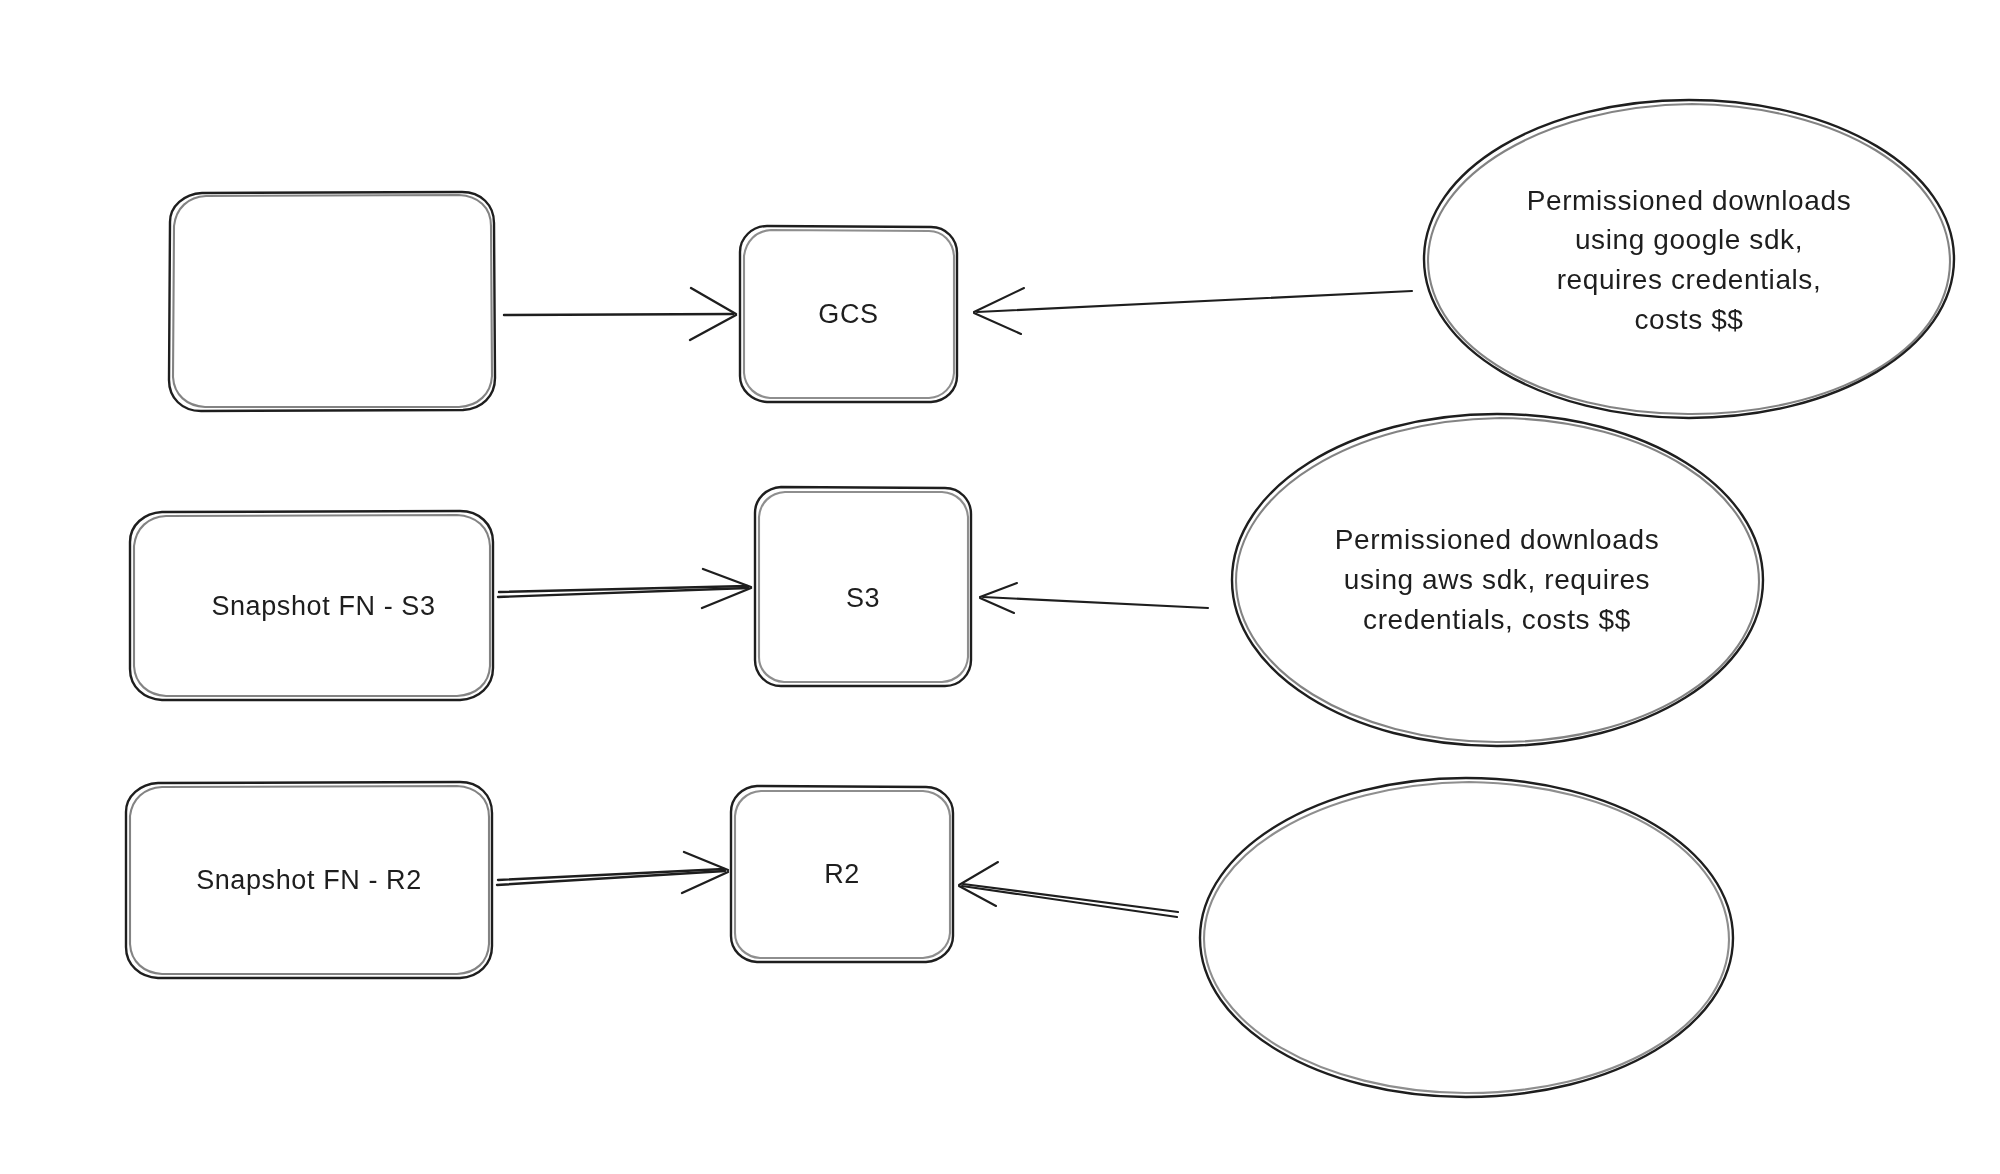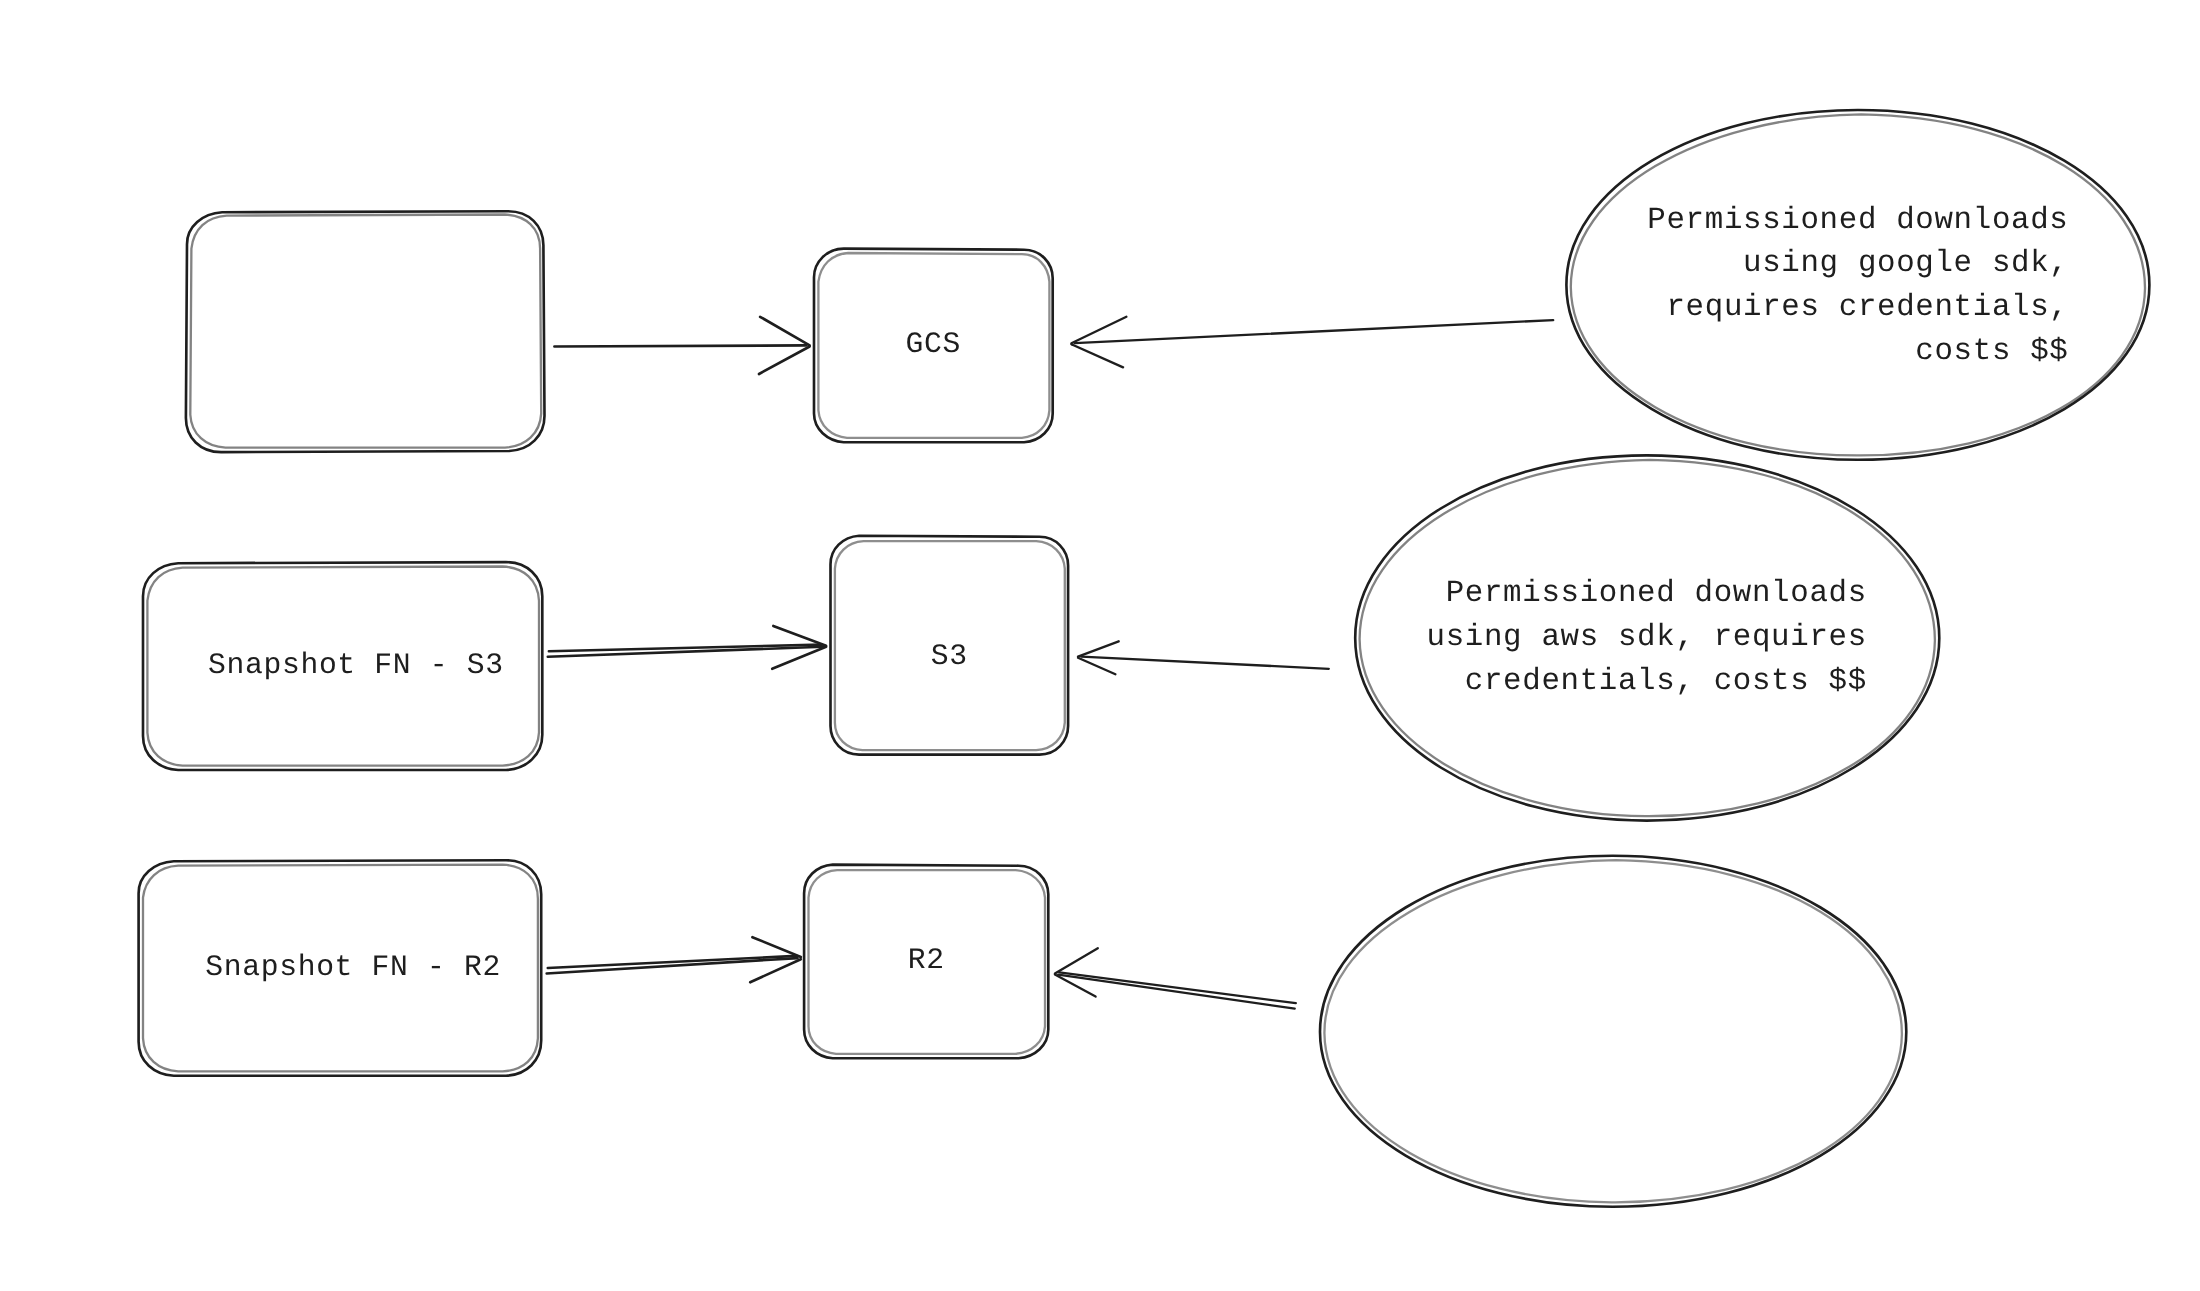--- a/index.html
+++ b/index.html
@@ -32,22 +32,22 @@
     fill: none;
     stroke: #1e1e1e;
     stroke-linecap: round;
     stroke-linejoin: round;
   }
   .stroke-thin { stroke-width: 2.1; }
   .stroke-mid  { stroke-width: 2.4; }
   .node-label, .bubble-label {
     position: absolute;
     color: #1e1e1e;
-    font-family: Liberation Mono, monospace;
-    text-align: right;
+    font-family: Liberation Sans, sans-serif;
+    text-align: center;
     line-height: 1.42;
     letter-spacing: 0.6px;
     white-space: pre-line;
     pointer-events: none;
     display: flex;
     align-items: center;
     justify-content: center;
   }
   .node-label { font-size: 27px; }
   .bubble-label { font-size: 28px; }
@@ -141,18 +141,18 @@
 costs $$</div>
 
   <div class="node-label" style="left:130px; top:512px; width:363px; height:188px;margin-left:12px;">Snapshot FN - S3</div>
 
   <div class="node-label" style="left:755px; top:487px; width:216px; height:222px;">S3</div>
 
   <div class="bubble-label" style="left:1252px; top:470px; width:490px; height:220px;">Permissioned downloads
 using aws sdk, requires
 credentials, costs $$</div>
 
-  <div class="node-label" style="left:114px; top:783px; width:366px; height:195px;padding-left:24px;">Snapshot FN - R2</div>
+  <div class="node-label" style="left:126px; top:783px; width:366px; height:195px;">Snapshot FN - R2</div>
 
   <div class="node-label" style="left:731px; top:786px; width:222px; height:176px;">R2</div>
 
 
 </div>
 
 </body></html>

